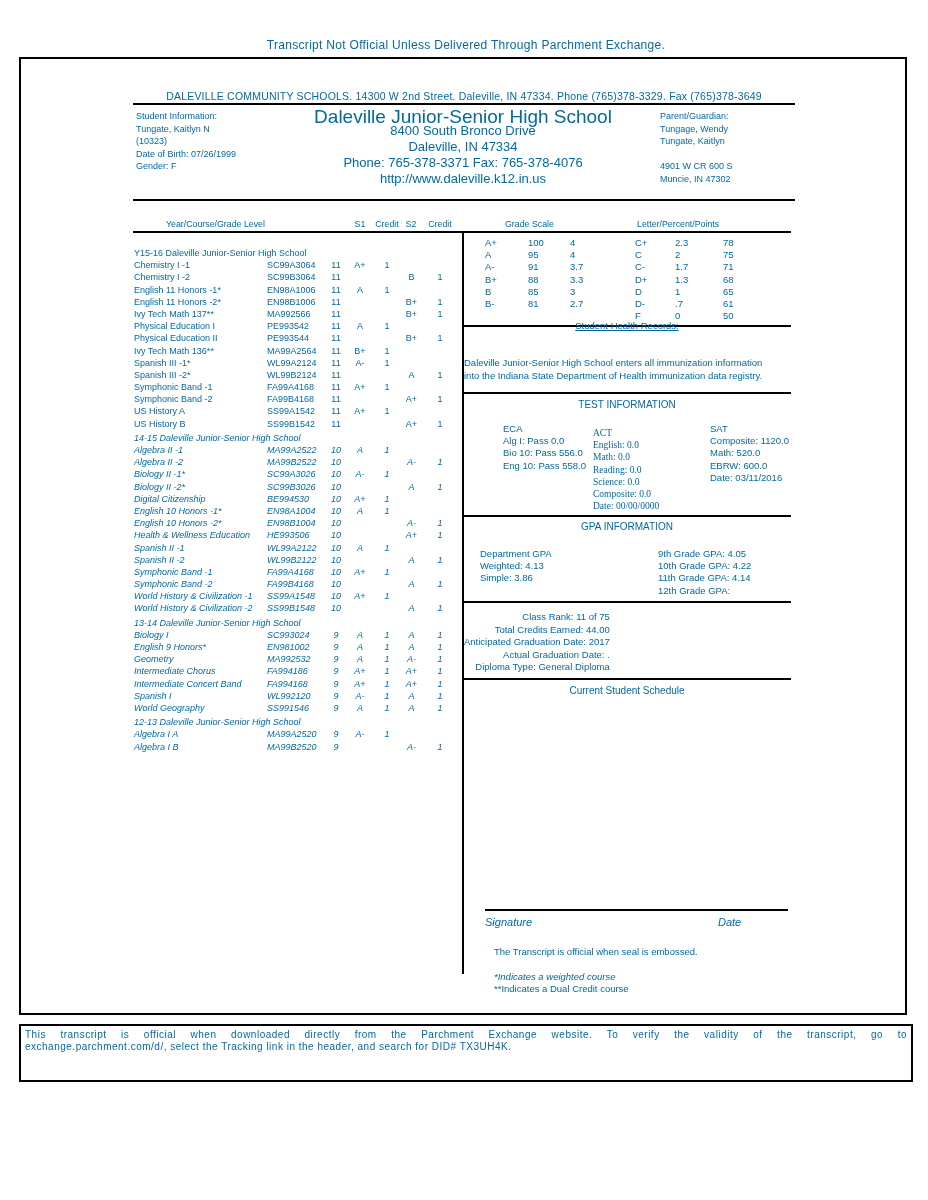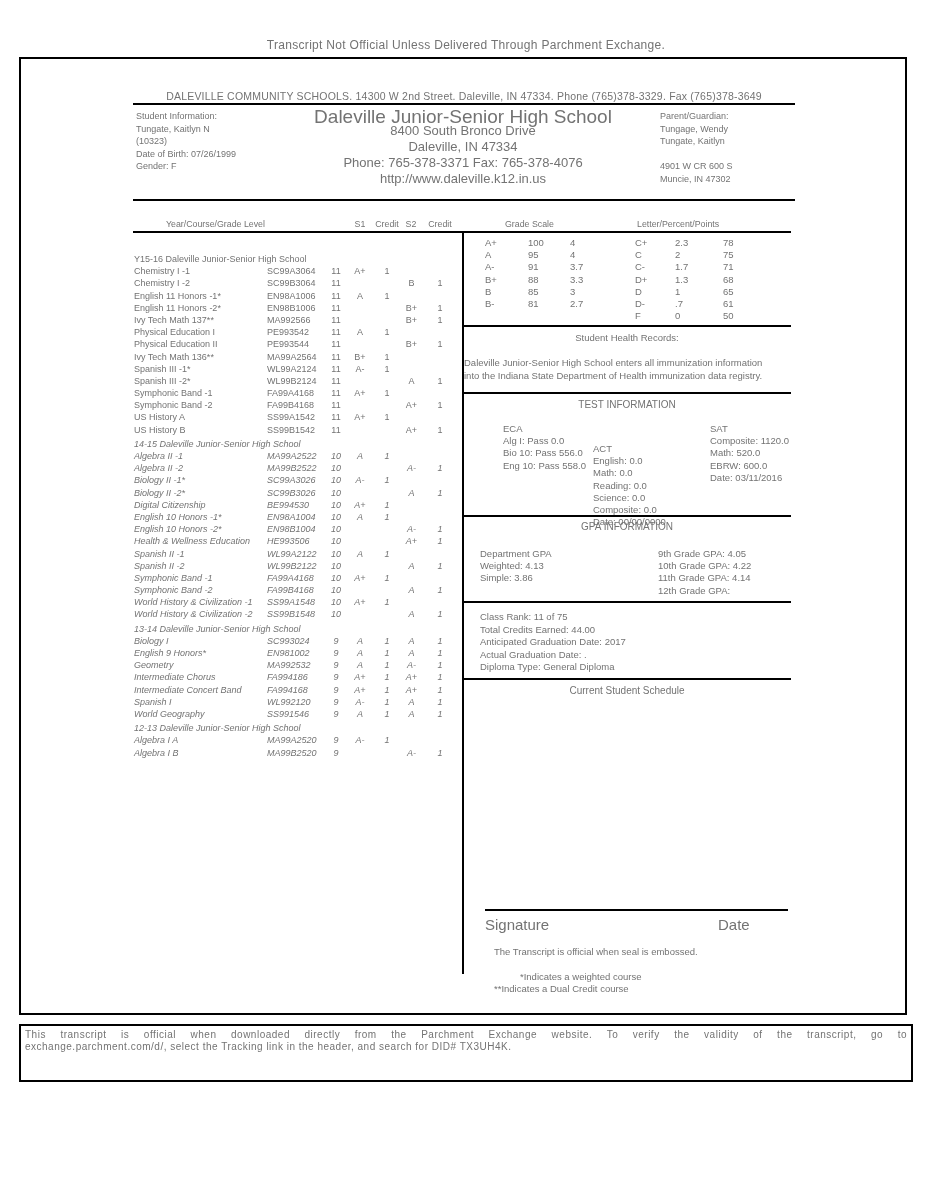--- a/index.html
+++ b/index.html
@@ -1,17 +1,17 @@
 <!DOCTYPE html>
 <html><head>
 <meta charset="utf-8">
 <style>
   html,body{margin:0;padding:0;background:#fff;}
   .page{position:relative;width:928px;height:1200px;background:#ffffff;
-        font-family:"Liberation Sans","DejaVu Sans",sans-serif;color:#737373;overflow:hidden;}
+        font-family:"Liberation Sans","DejaVu Sans",sans-serif;color:#0369a1;overflow:hidden;}
   .abs{position:absolute;white-space:nowrap;}
   .hline{position:absolute;background:#000;height:1.5px;}
   .vline{position:absolute;background:#000;width:1.5px;}
   .center{transform:translateX(-50%);}
 
   .top-notice{top:38px;left:466px;font-size:12px;letter-spacing:.3px;}
   .main-box{position:absolute;left:19px;top:57px;width:884px;height:954px;border:2px solid #000;}
   .footer-box{position:absolute;left:19px;top:1024px;width:882px;height:34px;border:2px solid #000;
               font-size:10px;letter-spacing:.5px;line-height:12.4px;padding:3px 4px 17px 4px;}
   .footer-box .l1{text-align:justify;text-align-last:justify;}
@@ -21,41 +21,41 @@
   .info-col{position:absolute;font-size:9px;line-height:12.5px;}
   .info-col div{white-space:nowrap;min-height:12.5px;}
 
   .school-line{position:absolute;left:463px;transform:translateX(-50%);white-space:nowrap;}
   .school-name{font-size:19px;}
   .school-sub{font-size:13px;}
 
   .col-hdr{position:absolute;font-size:8.8px;top:219px;}
 
   .course-table{position:absolute;left:134px;top:237px;width:322px;font-size:9px;}
-  .course-section{margin-top:16px;}
+  .course-section{margin-top:10px;}
   .course-section + .course-section{margin-top:2px;font-style:italic;}
   .course-section-title{height:12.2px;line-height:12.2px;white-space:nowrap;}
   .course-row{display:grid;grid-template-columns:133px 60px 18px 30px 24px 25px 32px;
               height:12.2px;line-height:12.2px;}
   .course-row span{white-space:nowrap;}
   .course-row span:nth-child(n+3){text-align:center;}
 
   .gs-table{position:absolute;top:237px;font-size:9.5px;}
   .gs-row{display:grid;height:12.2px;line-height:12.2px;}
   .gs-left .gs-row{grid-template-columns:43px 42px 40px;}
   .gs-right .gs-row{grid-template-columns:40px 48px 40px;}
 
   .rc-heading{position:absolute;left:627px;transform:translateX(-50%);white-space:nowrap;font-size:10px;}
   .rc-lines{position:absolute;font-size:9.5px;line-height:12.2px;}
   .rc-lines div{white-space:nowrap;min-height:12.2px;}
   .health-text{position:absolute;left:464px;top:357px;width:328px;font-size:9.5px;line-height:12.8px;}
   .summary-lines{line-height:12.6px !important;}
   .summary-lines div{min-height:12.6px;}
 
-  .sig-label{position:absolute;font-size:15px;}
+  .sig-label{position:absolute;font-size:11px;font-style:italic;}
   .note{position:absolute;font-size:9.5px;}
 </style>
 </head>
 <body>
 
 <div class="page">
 
   <div class="abs center top-notice">Transcript Not Official Unless Delivered Through Parchment Exchange.</div>
 
   <div class="main-box"></div>
@@ -515,35 +515,35 @@
         <span>61</span>
       </div>
       <div class="gs-row">
         <span>F</span>
         <span>0</span>
         <span>50</span>
       </div>
     </div>
   <div class="hline" style="left:462px;top:325px;width:329px;"></div>
 
-  <div class="rc-heading" style="top:332px;font-size:9.5px;">Student Health Records:</div>
+  <div class="rc-heading" style="top:320px;font-size:9.5px;text-decoration:underline;">Student Health Records:</div>
   <div class="health-text" id="health-lines">
       <div>Daleville Junior-Senior High School enters all immunization information</div>
       <div>into the Indiana State Department of Health immunization data registry.</div>
     </div>
   <div class="hline" style="left:462px;top:392px;width:329px;"></div>
 
   <div class="rc-heading" style="top:399px;">TEST INFORMATION</div>
   <div class="rc-lines" style="left:503px;top:423px;" id="test-col-0">
       <div>ECA</div>
       <div>Alg I: Pass  0.0</div>
       <div>Bio 10: Pass  556.0</div>
       <div>Eng 10: Pass  558.0</div>
     </div>
-  <div class="rc-lines" style="left:593px;top:443px;" id="test-col-1">
+  <div class="rc-lines" style="left:593px;top:427px;font-family:Liberation Serif, serif;" id="test-col-1">
       <div>ACT</div>
       <div>English: 0.0</div>
       <div>Math: 0.0</div>
       <div>Reading: 0.0</div>
       <div>Science: 0.0</div>
       <div>Composite: 0.0</div>
       <div>Date: 00/00/0000</div>
     </div>
   <div class="rc-lines" style="left:710px;top:423px;" id="test-col-2">
       <div>SAT</div>
@@ -561,36 +561,36 @@
       <div>Simple: 3.86</div>
     </div>
   <div class="rc-lines" style="left:658px;top:548px;" id="gpa-col-1">
       <div>9th Grade GPA: 4.05</div>
       <div>10th Grade GPA: 4.22</div>
       <div>11th Grade GPA: 4.14</div>
       <div>12th Grade GPA:</div>
     </div>
   <div class="hline" style="left:462px;top:601px;width:329px;"></div>
 
-  <div class="rc-lines summary-lines" style="left:480px;top:611px;" id="summary-lines">
+  <div class="rc-lines summary-lines" style="left:464px;top:611px;text-align:right;" id="summary-lines">
       <div>Class Rank: 11 of 75</div>
       <div>Total Credits Earned: 44.00</div>
       <div>Anticipated Graduation Date: 2017</div>
       <div>Actual Graduation Date:  .</div>
       <div>Diploma Type: General Diploma</div>
     </div>
   <div class="hline" style="left:462px;top:678px;width:329px;"></div>
 
   <div class="rc-heading" style="top:685px;">Current Student Schedule</div>
 
   <div class="hline" style="left:485px;top:909px;width:303px;"></div>
   <div class="sig-label" style="left:485px;top:916px;">Signature</div>
   <div class="sig-label" style="left:718px;top:916px;">Date</div>
   <div class="note" style="left:494px;top:946px;">The Transcript is official when seal is embossed.</div>
-  <div class="note" style="left:520px;top:971px;" id="note-0">*Indicates a weighted course</div>
+  <div class="note" style="left:494px;top:971px;font-style:italic;" id="note-0">*Indicates a weighted course</div>
   <div class="note" style="left:494px;top:983px;" id="note-1">**Indicates a Dual Credit course</div>
 
   <div class="footer-box">
     <div class="l1" id="footer-l1">This transcript is official when downloaded directly from the Parchment Exchange website. To verify the validity of the transcript, go to</div>
     <div class="l2" id="footer-l2">exchange.parchment.com/d/, select the Tracking link in the header, and search for DID# TX3UH4K.</div>
   </div>
 
 </div>
 
 </body></html>

